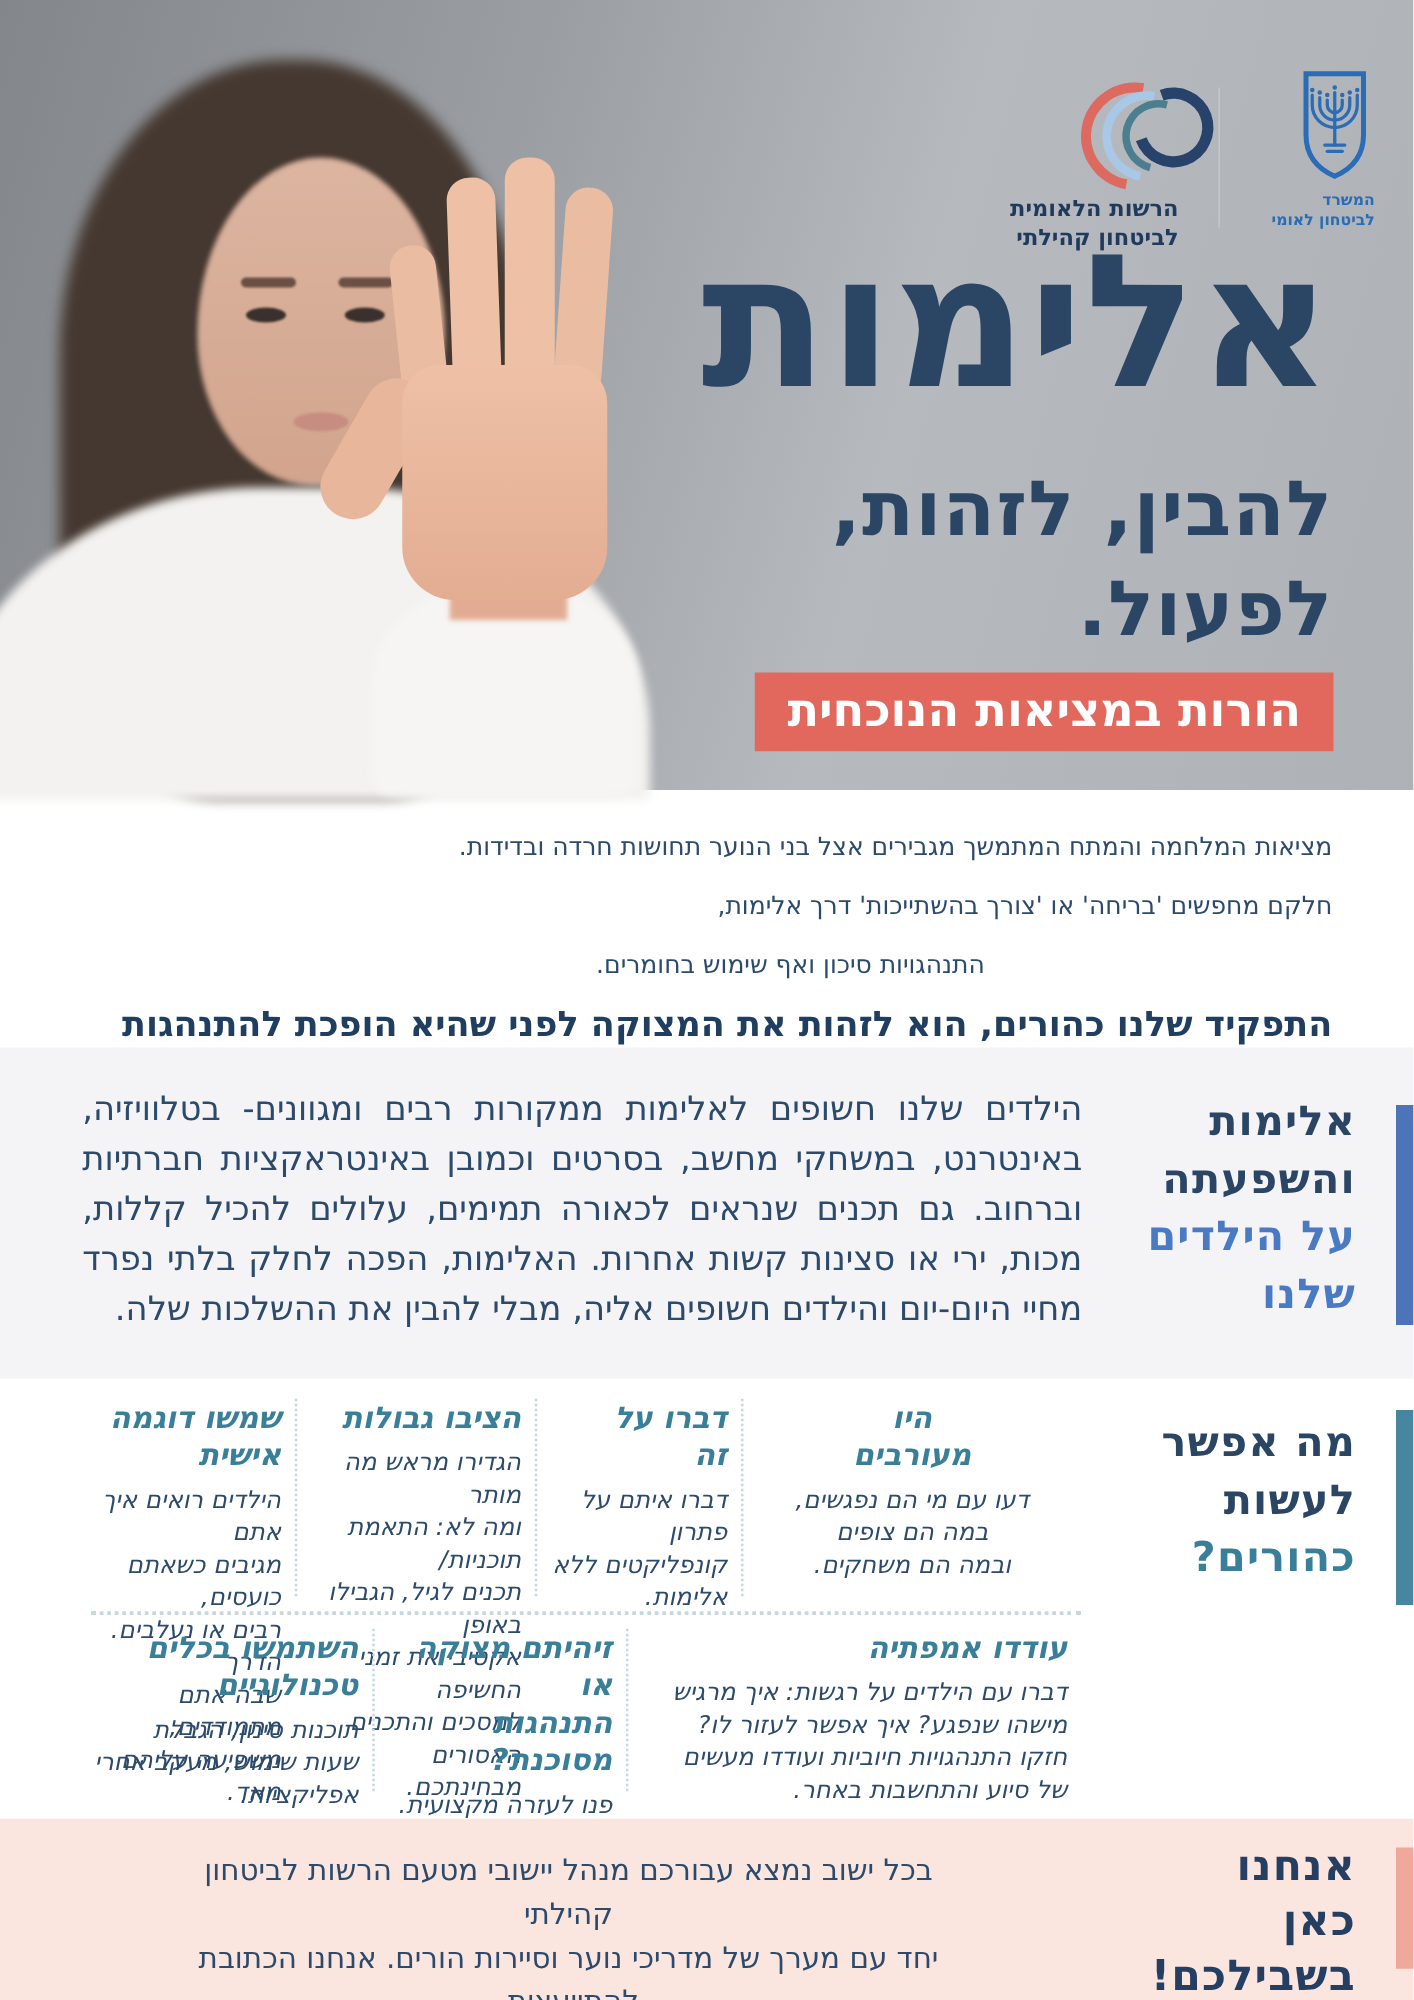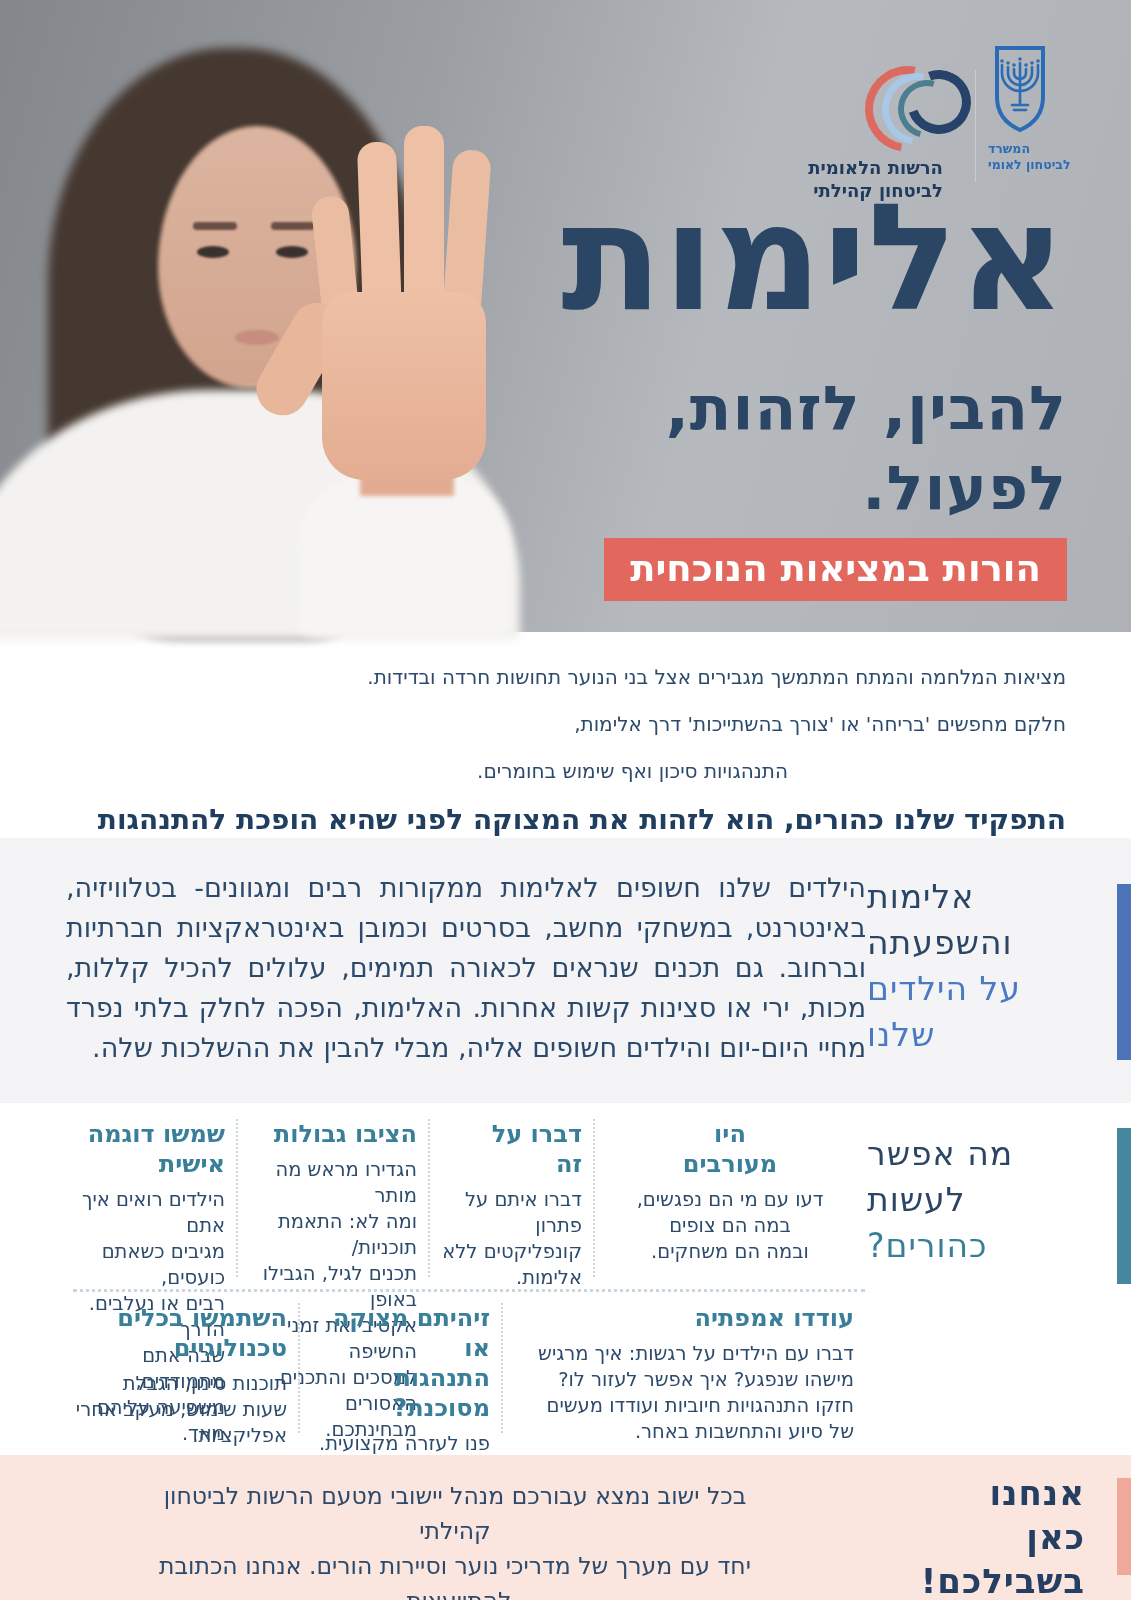--- a/index.html
+++ b/index.html
@@ -40,21 +40,21 @@
   .arcs { position:absolute; top:0; right:4px; width:118px; height:86px; }
   .arc  { position:absolute; border-radius:50%; border-style:solid; border-color:transparent; }
   .arc-navy { width:64px; height:64px; border-width:9px; border-top-color:#27436b; border-right-color:#27436b; border-bottom-color:#27436b; right:0; top:4px; transform:rotate(25deg); }
   .arc-red  { width:86px; height:86px; border-width:8px; border-top-color:#dd6a60; border-left-color:#dd6a60; right:20px; top:0; transform:rotate(-35deg); }
   .arc-lblue{ width:72px; height:72px; border-width:7px; border-top-color:#a9c7e6; border-left-color:#a9c7e6; right:17px; top:7px; transform:rotate(-35deg); }
   .arc-teal { width:58px; height:58px; border-width:6px; border-top-color:#4b7e8f; border-left-color:#4b7e8f; right:15px; top:14px; transform:rotate(-30deg); }
   .auth-text { position:absolute; right:32px; bottom:0; text-align:right; color:#1f3a5c; font-size:18px; line-height:23px; }
   .auth-text .l1 { display:block; font-weight:bold; }
   .auth-text .l2 { display:block; font-weight:bold; }
   .logo-divider { position:absolute; left:975px; top:70px; width:1px; height:112px; background:#c9ccd1; z-index:5; }
-  .logo-ministry { position:absolute; left:988px; top:45px; width:112px; height:148px; text-align:left; z-index:5; }
+  .logo-ministry { position:absolute; left:988px; top:56px; width:112px; height:148px; text-align:right; z-index:5; }
   .ministry-text { margin-top:4px; color:#2a6cb5; font-size:12.5px; font-weight:bold; line-height:16px; }
   .ministry-text span { display:block; }
 
   
   .title    { position:absolute; right:64px; top:184px; z-index:4; font-size:148px; line-height:1; font-weight:bold;
               color:#2b4565; letter-spacing:1px; }
   .subtitle { position:absolute; right:64px; top:368px; z-index:4; font-size:61px; line-height:80px; font-weight:bold;
               color:#2b4565; text-align:right; white-space:pre-line; letter-spacing:1px; }
   .badge    { position:absolute; right:64px; top:538px; z-index:4; background:#e2685e; color:#ffffff;
               font-size:37px; font-weight:bold; padding:9px 26px 11px; }
@@ -63,37 +63,37 @@
   .intro { position:absolute; top:654px; right:65px; left:55px; text-align:right; color:#2c4a6b; }
   .intro-lines { font-size:20px; line-height:47px; }
   .intro-lines span { display:block; }
   .shift-left { transform:translateX(-278px); }
   .intro-bold { font-size:28px; font-weight:bold; color:#203f60; margin-top:8px; }
 
   
   .sec-gray { position:absolute; top:838px; left:0; width:1131px; height:265px; background:#f4f4f6; }
   .bar { position:absolute; right:0; width:14px; }
   .bar-blue   { top:46px;  height:176px; background:#4d73b9; }
-  .side-head  { position:absolute; right:46px; width:218px; text-align:left; font-weight:normal;
+  .side-head  { position:absolute; right:46px; width:218px; text-align:right; font-weight:bold;
                 font-size:33px; line-height:46px; letter-spacing:1px; }
   .sec-gray .side-head { top:36px; }
   .side-head .dark  { display:block; color:#2b4565; }
   .side-head .blue  { display:block; color:#4a7ac4; }
   .side-head .teal  { display:block; color:#3a7f99; }
   .sec2-body { position:absolute; left:66px; top:30px; width:800px; font-size:27px; line-height:40px; color:#2c4a6b;
                text-align:justify; text-align-last:right; }
 
   
   .sec-actions { position:absolute; top:1103px; left:0; width:1131px; height:352px; background:#ffffff; }
   .bar-teal { top:25px; height:156px; background:#46869f; }
   .sec-actions .side-head { top:28px; }
   .cols { position:absolute; right:266px; display:flex; }
   .row1 { top:16px;  width:815px; height:158px; }
   .row2 { top:200px; width:815px; height:130px; }
-  .col  { padding:0 11px; text-align:right; }
+  .col  { padding:0 11px; text-align:right;font-style:italic; }
   .col + .col { border-right:2px dotted #c6d7e0; }
   .row1 .col:nth-child(1){ width:270px;text-align:center; } .row1 .col:nth-child(2){ width:165px; }
   .row1 .col:nth-child(3){ width:192px; } .row1 .col:nth-child(4){ width:188px; }
   .row2 .col:nth-child(1){ width:362px; } .row2 .col:nth-child(2){ width:203px; }
   .row2 .col:nth-child(3){ width:250px; }
   .col h3 { color:#3a7f99; font-size:24px; line-height:30px; font-weight:bold; white-space:pre-line; margin-bottom:8px; }
   .col p  { color:#2c4a6b; font-size:19.5px; line-height:26px; white-space:pre-line; }
   .hr-dots { position:absolute; top:186px; left:73px; width:792px; border-top:3px dotted #c6d7e0; }
 
   

